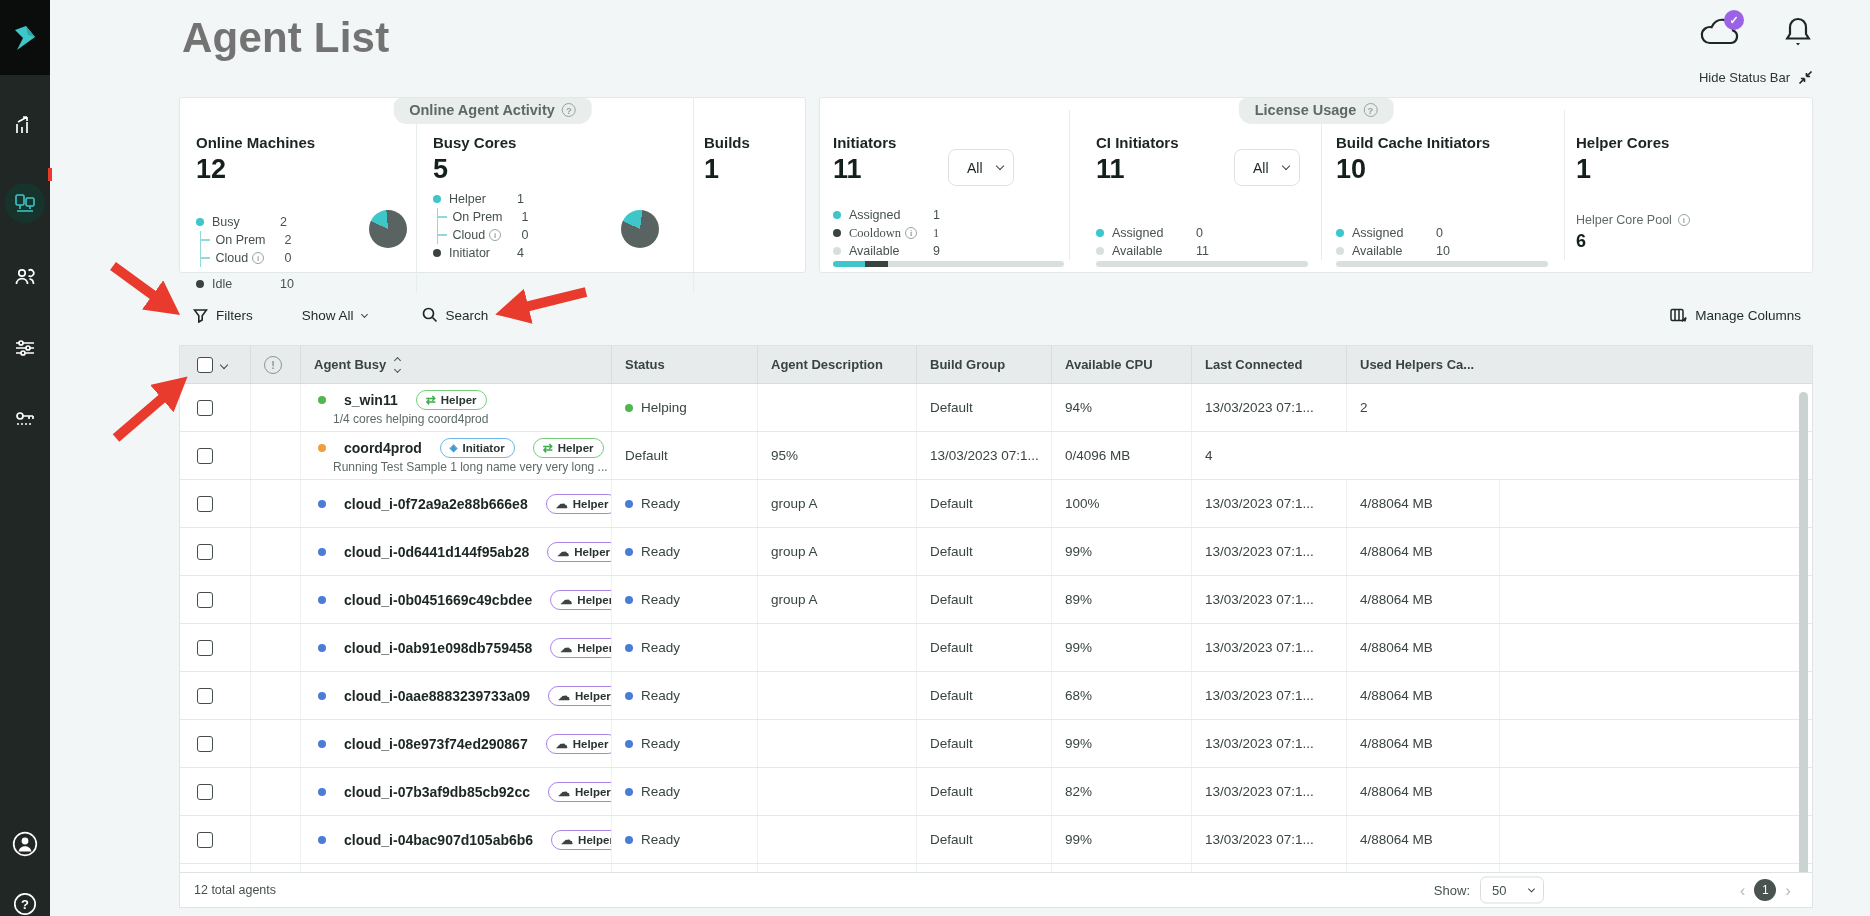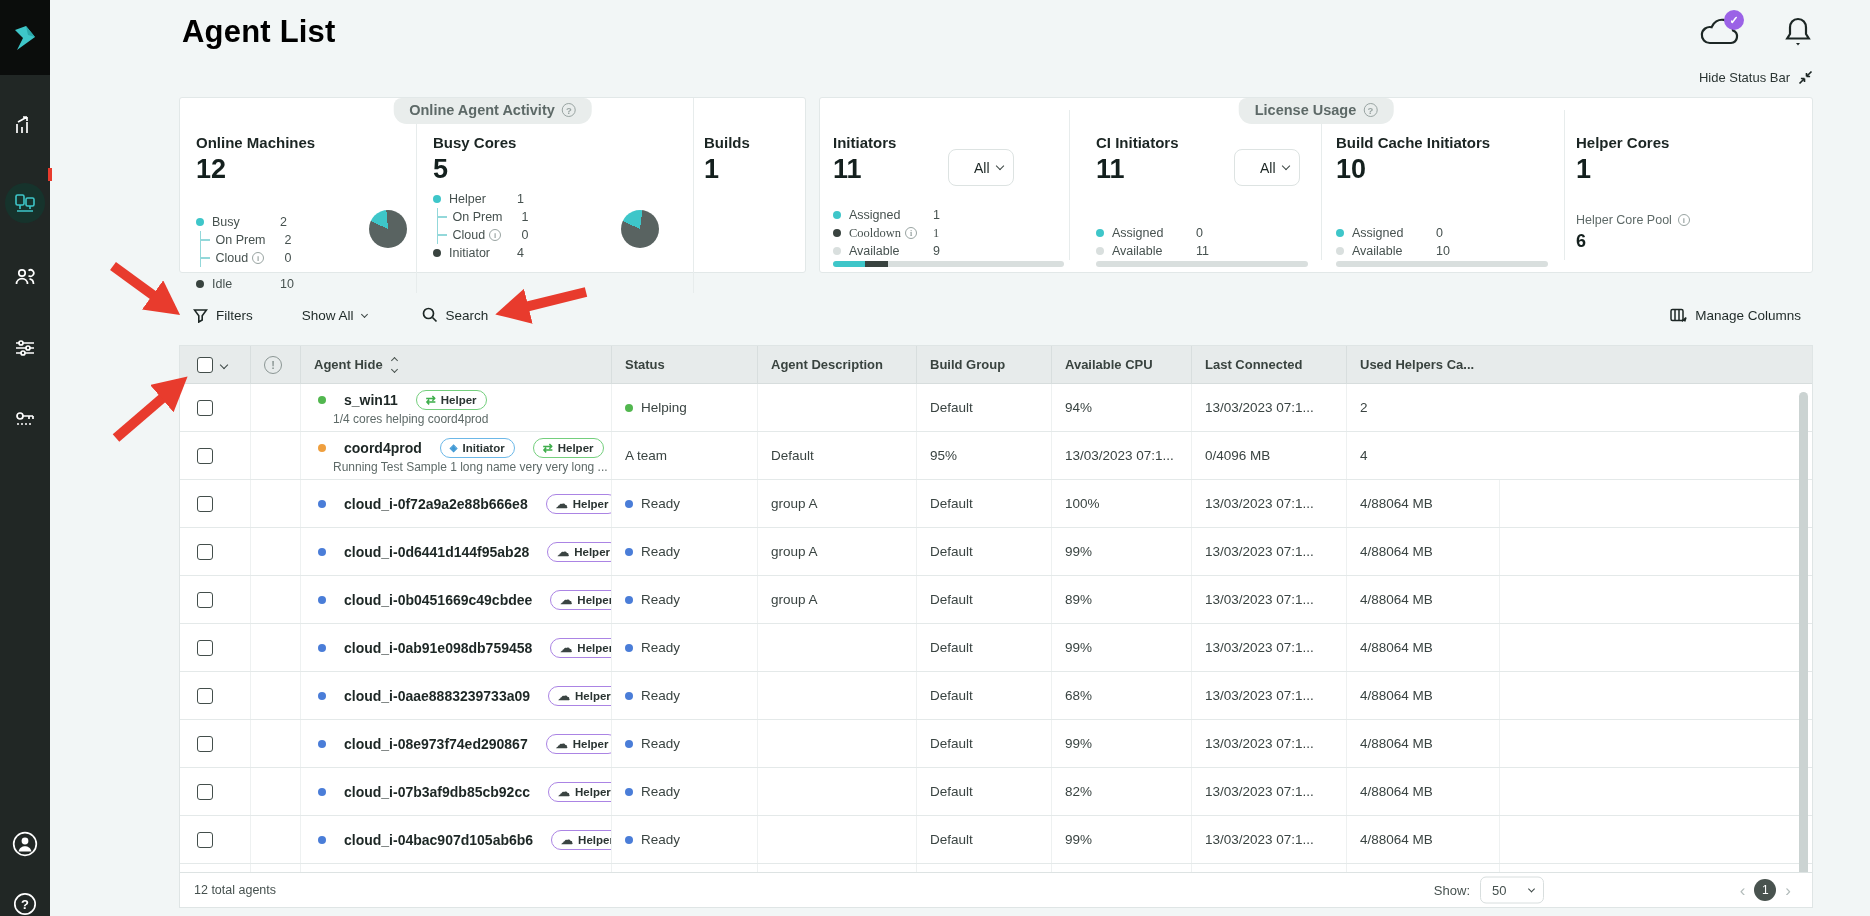--- a/index.html
+++ b/index.html
@@ -9,21 +9,21 @@
     font-family:"Liberation Sans", sans-serif; color:#1d2725;
   }
   
   .sidebar { position:absolute; left:0; top:0; width:50px; height:916px; background:#212725; }
   .logo-block { position:absolute; top:0; left:0; width:50px; height:75px; background:#0b0d0c;
     display:flex; align-items:center; justify-content:center; }
   .nav-item { position:absolute; left:0; width:50px; height:40px; display:flex; align-items:center; justify-content:center; cursor:pointer; }
   .nav-item.active { left:5px; width:40px; height:40px; background:#16332c; border-radius:50%; }
   .red-marker { position:absolute; left:48px; top:168px; width:4px; height:13px; background:#e83b2d; }
   
-  .page-title { position:absolute; left:182px; top:14px; font-size:31px; font-weight:700; color:#000000; letter-spacing:.2px; }
+  .page-title { position:absolute; left:182px; top:14px; font-size:42px; font-weight:700; color:#737373; letter-spacing:.2px; }
   .top-cloud { position:absolute; left:1698px; top:16px; }
   .cloud-badge { position:absolute; left:26px; top:-6px; width:20px; height:20px; border-radius:50%; background:#9b62e6;
     color:#fff; font-size:11px; display:flex; align-items:center; justify-content:center; font-weight:700; }
   .top-bell { position:absolute; left:1784px; top:15px; }
   .hide-bar { position:absolute; top:70px; right:57px; display:flex; align-items:center; gap:8px;
     font-size:13px; color:#2b3533; cursor:pointer; }
   
   .panel { position:absolute; top:97px; height:176px; background:#fff; border:1px solid #e2e8e8; border-radius:3px; }
   .panel-online { left:179px; width:627px; }
   .panel-license { left:819px; width:994px; }
@@ -40,21 +40,21 @@
   .leg { margin-top:5px; font-size:12.5px; color:#46514f; }
   .leg-row { display:flex; align-items:center; height:18px; width:104px; }
   .leg-row .lbl { flex:1; display:flex; align-items:center; gap:4px; }
   .leg-row .val { min-width:20px; }
   .dot { width:8px; height:8px; border-radius:50%; margin-right:8px; flex:none; }
   .tree { border-left:1.5px solid #93d8da; margin-left:3.5px; }
   .leg-row.sub::before { content:""; width:9px; height:1.5px; background:#93d8da; margin-right:6px; flex:none; }
   .pie { position:absolute; width:38px; height:38px; border-radius:50%; top:112px; }
   .abs { position:absolute; }
   .select { position:absolute; width:66px; height:37px; border:1px solid #dde3e2; border-radius:8px; background:#fff;
-    display:flex; align-items:center; padding:0 10px 0 25px; font-size:14px; color:#1b2523; top:51px; cursor:pointer; }
+    display:flex; align-items:center; padding:0 10px 0 18px; font-size:14px; color:#1b2523; top:51px; cursor:pointer; }
   .chev { display:inline-block; width:6px; height:6px; border-right:1.6px solid #3c4644; border-bottom:1.6px solid #3c4644; transform:rotate(45deg); }
   .select .chev { margin-left:auto; margin-top:-3px; }
   .hbar { position:absolute; top:163px; height:6px; border-radius:3px; overflow:hidden; display:flex; }
   .hbar span { height:100%; }
   .pool-label { position:absolute; font-size:12.5px; color:#5e6a68; display:flex; gap:6px; align-items:center; }
   .pool-value { position:absolute; font-size:18px; font-weight:800; color:#14201e; }
   
   .toolbar { position:absolute; left:179px; top:299px; width:1634px; height:32px; display:flex; align-items:center;
     font-size:13.5px; color:#1e2927; }
   .tb-item { display:flex; align-items:center; gap:8px; cursor:pointer; }
@@ -381,21 +381,21 @@
 <div class="tablewrap">
   <div class="thead">
     <div class="th sel">
       <span class="cb"></span>
       <span class="chev"></span>
     </div>
     <div class="th">
       <span class="alert-ic">!</span>
     </div>
     <div class="th">
-      <span>Agent Hide</span>
+      <span>Agent Busy</span>
       <span class="sort">
           <span class="chev up"></span>
           <span class="chev"></span>
         </span>
     </div>
     <div class="th">
         <span>Status</span>
       </div>
     <div class="th">
         <span>Agent Description</span>
@@ -444,21 +444,20 @@
         <div class="td"></div>
         <div class="td namecell">
           <div class="name-line">
             <i class="dot" style="background: rgb(239, 159, 62); margin: 0px;"></i>
             <span class="agent-nm">coord4prod</span>
             <span class="badge b-initiator"><span class="bicon">◈</span>Initiator</span>
             <span class="badge b-helper"><span class="bicon">⇄</span>Helper</span>
           </div>
           <div class="subtext">Running Test Sample 1 long name very very long ...</div>
         </div>
-        <div class="td">A team</div>
         <div class="td">Default</div>
         <div class="td">95%</div>
         <div class="td">13/03/2023 07:1...</div>
         <div class="td">0/4096 MB</div>
         <div class="td">4</div>
       </div>
       <div class="tr">
         <div class="td" style="padding-left: 17px;">
           <span class="cb"></span>
         </div>

